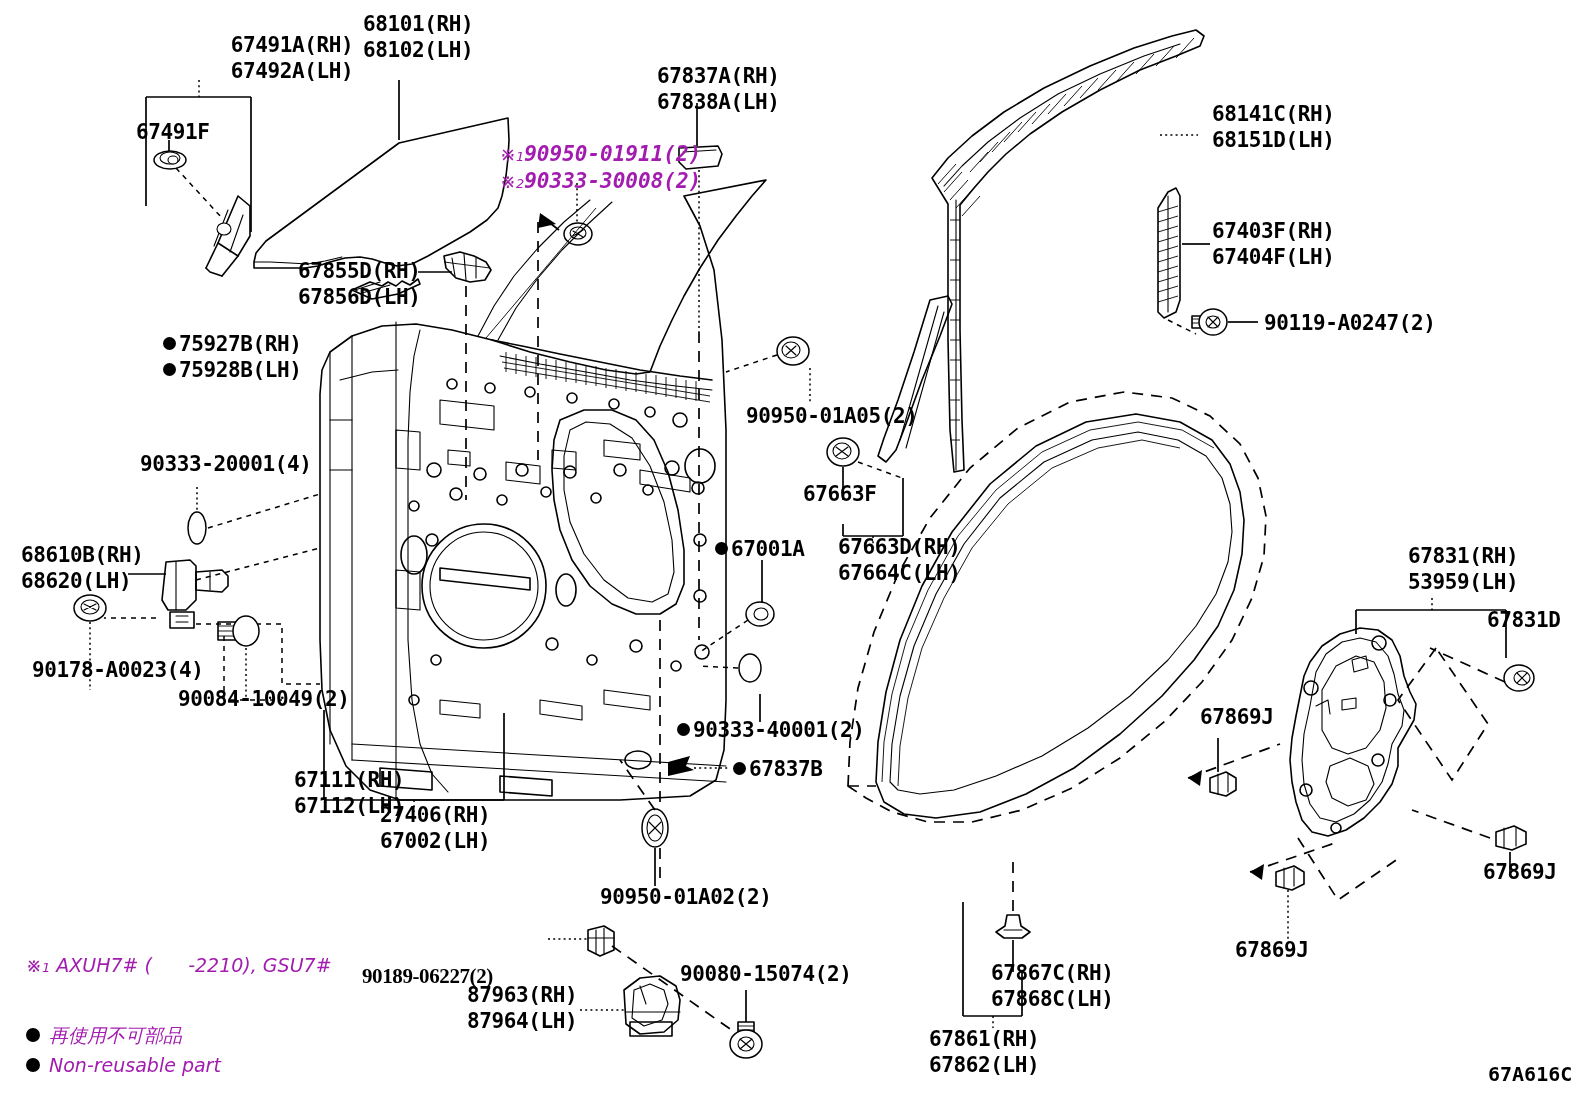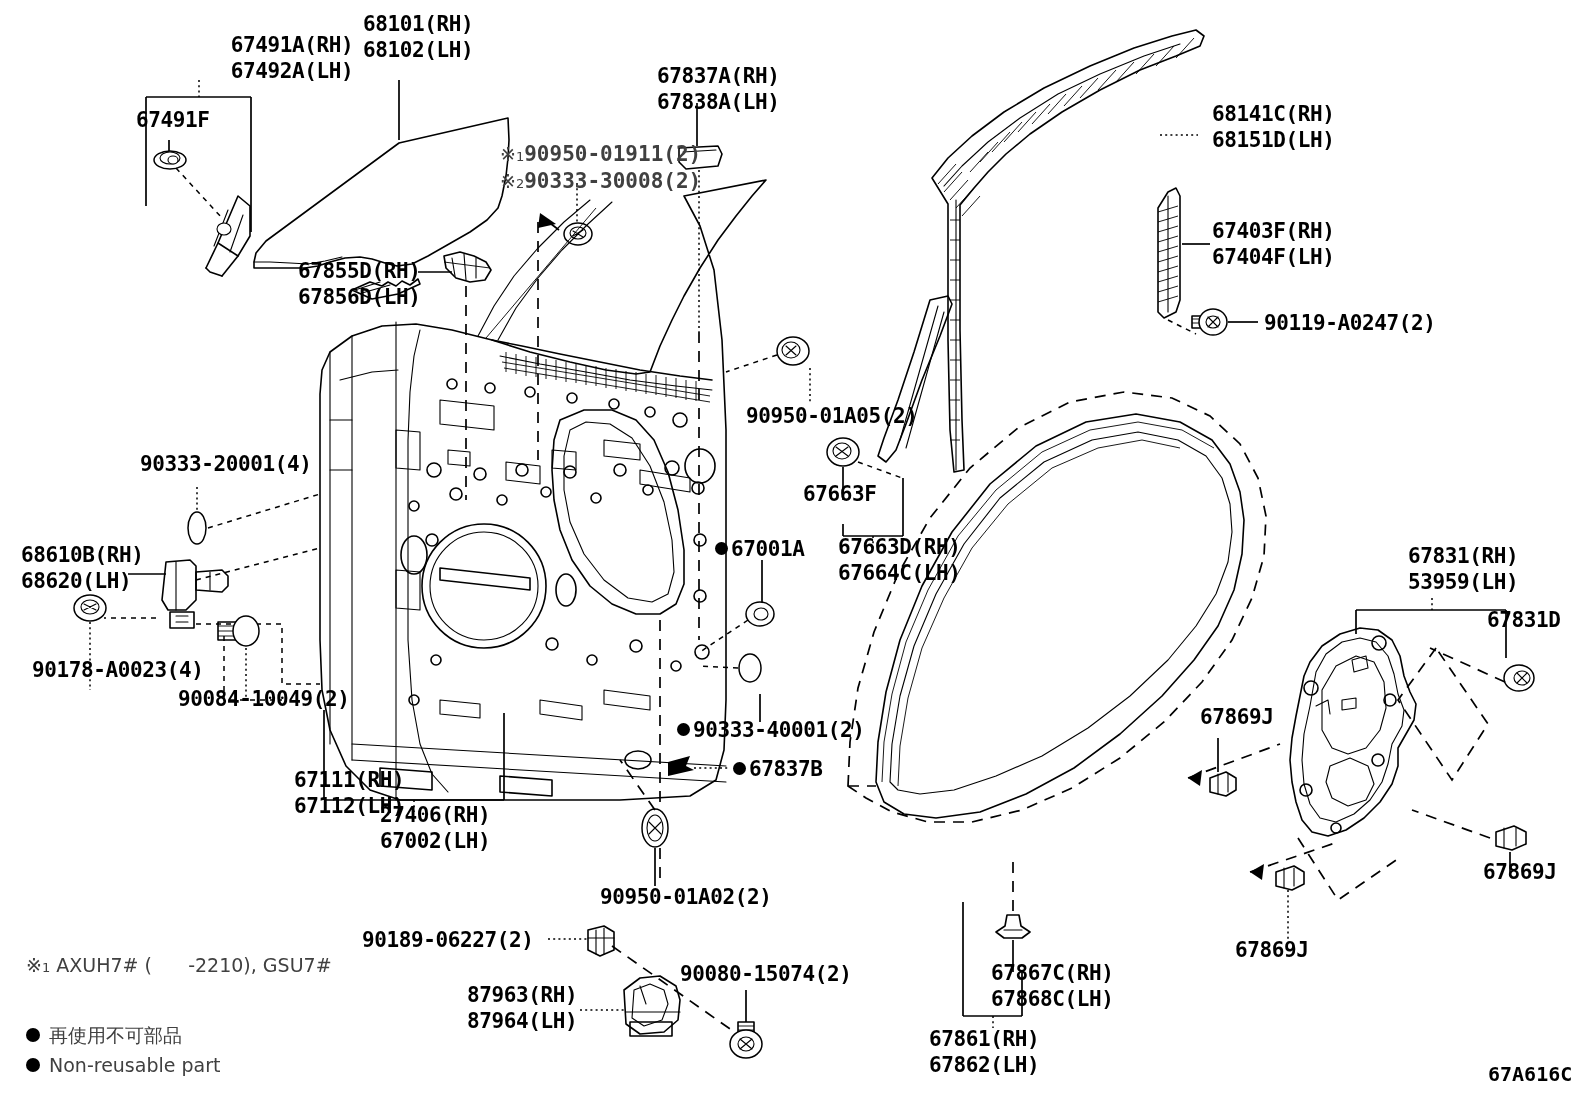--- a/index.html
+++ b/index.html
@@ -32,22 +32,23 @@
     background:#000;
     vertical-align:1px;
     margin-right:3px;
   }
   .note{
     position:absolute;
     font-family:"DejaVu Sans","Liberation Sans",sans-serif;
     font-size:19px;
     line-height:27px;
     white-space:pre;
-    color:#404040;
+    color:#a21caf;
     letter-spacing:0px;
+    font-style:italic;
   }
   .note .sup{font-size:13px;vertical-align:0px;}
   .legend-row{display:block;white-space:nowrap;}
   .legend-dot{
     display:inline-block;width:14px;height:14px;border-radius:50%;
     background:#000;margin-right:9px;vertical-align:0px;
   }
   .dwg{
     position:absolute;
     font-family:"DejaVu Sans Mono","Liberation Mono",monospace;
@@ -526,41 +527,43 @@
     <g>
       <path class="dash" d="M1436 648 L1398 700 L1452 780 L1488 724 Z"></path>
       <path class="dash" d="M1298 838 L1338 900 L1402 856"></path>
     </g>
 
   </svg>
 
   <div class="lbl two c" style="left:177px;top:32px;width:230px;"><span>67491A(RH)</span>
 <span>67492A(LH)</span></div>
 
-  <div class="lbl" style="left:136px;top:108px;"><span>67491F</span></div>
+  <div class="lbl" style="left:136px;top:120px;"><span>67491F</span></div>
 
   <div class="lbl two" style="left:363px;top:11px;"><span>68101(RH)</span>
 <span>68102(LH)</span></div>
 
   <div class="lbl two" style="left:657px;top:63px;"><span>67837A(RH)</span>
 <span>67838A(LH)</span></div>
 
   <div class="note" style="left:500px;top:142px;line-height:24px;"><span class="legend-row"><span>※</span><span class="sup">1</span><span style="font-family:'DejaVu Sans Mono','Liberation Mono',monospace;font-weight:700;font-size:21px;">90950-01911(2)</span></span><span class="legend-row"><span>※</span><span class="sup">2</span><span style="font-family:'DejaVu Sans Mono','Liberation Mono',monospace;font-weight:700;font-size:21px;">90333-30008(2)</span></span></div>
 
   <div class="lbl two" style="left:298px;top:258px;"><span>67855D(RH)</span>
 <span>67856D(LH)</span></div>
 
   <div class="lbl two" style="left:1212px;top:101px;"><span>68141C(RH)</span>
 <span>68151D(LH)</span></div>
 
   <div class="lbl two" style="left:1212px;top:218px;"><span>67403F(RH)</span>
 <span>67404F(LH)</span></div>
 
   <div class="lbl" style="left:1264px;top:311px;"><span>90119-A0247(2)</span></div>
 
+  <div class="lbl two" style="left:163px;top:331px;"><span class="bullet"></span><span>75927B(RH)</span>
+<span class="bullet"></span><span>75928B(LH)</span></div>
 
   <div class="lbl" style="left:140px;top:452px;"><span>90333-20001(4)</span></div>
 
   <div class="lbl two" style="left:21px;top:542px;"><span>68610B(RH)</span>
 <span>68620(LH)</span></div>
 
   <div class="lbl" style="left:32px;top:658px;"><span>90178-A0023(4)</span></div>
 
   <div class="lbl" style="left:178px;top:687px;"><span>90084-10049(2)</span></div>
 
@@ -578,21 +581,21 @@
 <span>67664C(LH)</span></div>
 
   <div class="lbl" style="left:715px;top:537px;"><span class="bullet"></span><span>67001A</span></div>
 
   <div class="lbl" style="left:677px;top:718px;"><span class="bullet"></span><span>90333-40001(2)</span></div>
 
   <div class="lbl" style="left:733px;top:757px;"><span class="bullet"></span><span>67837B</span></div>
 
   <div class="lbl" style="left:600px;top:885px;"><span>90950-01A02(2)</span></div>
 
-  <div class="lbl" style="left:362px;top:928px;"><span>90189-06227(2)</span></div>
+  <div class="lbl" style="left:362px;top:964px;font-family:Liberation Serif, serif;"><span>90189-06227(2)</span></div>
 
   <div class="lbl two" style="left:467px;top:982px;"><span>87963(RH)</span>
 <span>87964(LH)</span></div>
 
   <div class="lbl" style="left:680px;top:962px;"><span>90080-15074(2)</span></div>
 
   <div class="lbl two" style="left:991px;top:960px;text-align:right;"><span>67867C(RH)</span>
 <span></span><span>67868C(LH)</span></div>
 
   <div class="lbl two" style="left:929px;top:1026px;"><span>67861(RH)</span>

